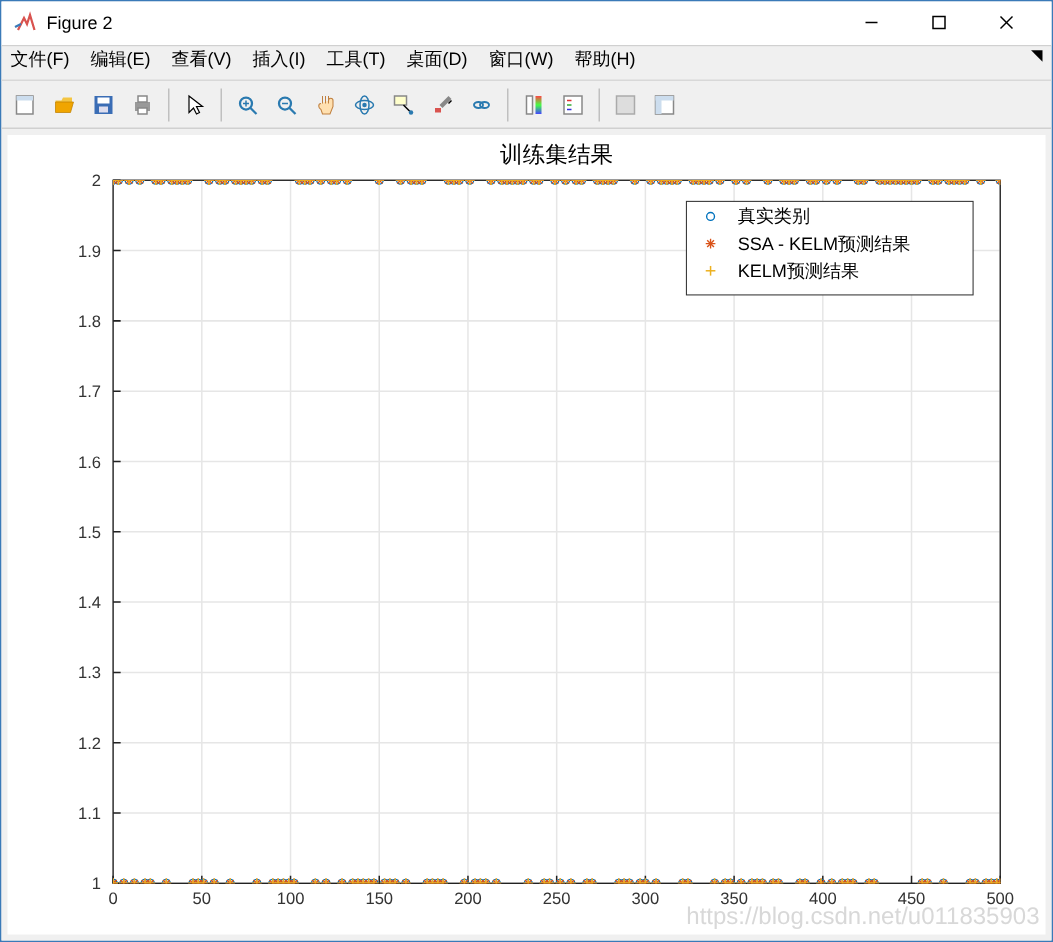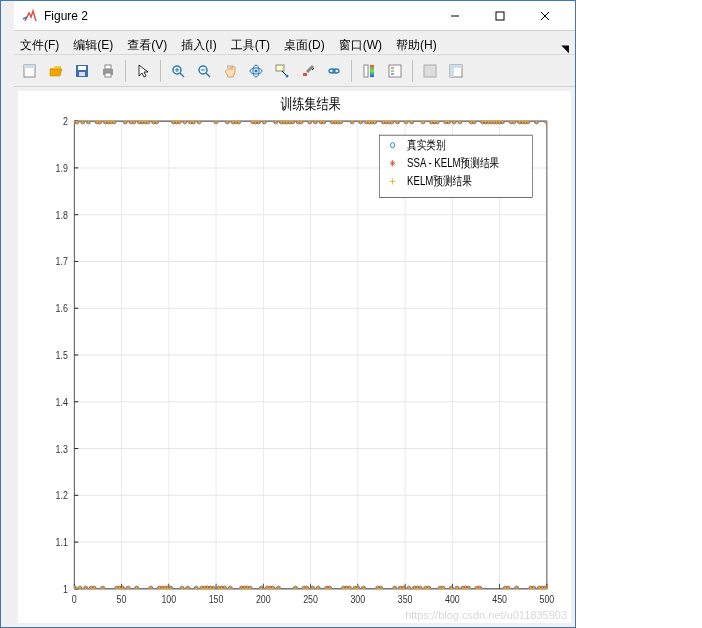--- a/index.html
+++ b/index.html
@@ -1,31 +1,31 @@
 <!DOCTYPE html>
 <html><head>
 <meta charset="utf-8">
 <style>
 * { box-sizing: border-box; }
 body { margin: 0; font-family: "Microsoft YaHei", "SimSun", sans-serif; font-size: 12px; background: #fff; }
-.window { width: 576px; height: 628px; border: 1px solid #3a7ab8; background: #f0f0f0; display: flex; flex-direction: column; position: relative; padding-left: 13px; }
+.window { width: 702px; height: 628px; border: 1px solid #3a7ab8; background: #f0f0f0; display: flex; flex-direction: column; position: relative; }
 .titlebar { height: 30px; background: #fff; display: flex; align-items: center; padding: 0 8px; border-bottom: 1px solid #d0d0d0; }
 .titlebar .logo { width: 16px; height: 16px; margin-right: 6px; }
 .titlebar .title { flex: 1; font-size: 12px; color: #000; }
 .titlebar .winbtns { display: flex; gap: 0; }
 .titlebar .winbtn { width: 45px; height: 28px; display: flex; align-items: center; justify-content: center; cursor: default; }
-.menubar { height: 24px; background: #f0f0f0; display: flex; align-items: flex-end; padding: 0 6px; gap: 14px; border-bottom: 1px solid #d8d8d8; font-size: 12px; position: relative; }
+.menubar { height: 24px; background: #f0f0f0; display: flex; align-items: flex-start; padding: 0 6px; gap: 14px; border-bottom: 1px solid #d8d8d8; font-size: 12px; position: relative; }
 .menubar .mitem { cursor: default; }
 .menubar .drop { position: absolute; right: 6px; font-size: 10px; }
 .toolbar { height: 32px; background: #f0f0f0; display: flex; align-items: center; padding: 2px 4px; gap: 2px; border-bottom: 1px solid #d0d0d0; }
 .toolbar .tbtn { width: 24px; height: 24px; border: 1px solid transparent; display: flex; align-items: center; justify-content: center; cursor: default; border-radius: 2px; }
 .toolbar .sep { width: 1px; height: 22px; background: #c0c0c0; margin: 0 3px; }
 .figarea { flex: 1; background: #f0f0f0; padding: 4px; position: relative; }
 .canvas { width: 100%; height: 100%; background: #fff; position: relative; text-align: center; }
-.watermark { position: absolute; right: 8px; bottom: 6px; color: #d8d8d8; font-size: 11px; font-family: Arial, sans-serif; }
+.watermark { position: absolute; right: 8px; bottom: 6px; color: #d8d8d8; font-size: 16px; font-family: Arial, sans-serif; }
 svg { display: block; }
 .axis text { font-family: Arial, sans-serif; font-size: 11px; fill: #333; }
 .axis line, .axis path { stroke: #222; }
 .grid line { stroke: #e6e6e6; stroke-width: 1; }
 .chart-title { font-family: "SimSun", serif; font-size: 15px; fill: #000; }
 .legend-box { fill: #fff; stroke: #333; stroke-width: 0.7; }
 .legend text { font-family: "SimSun", Arial, sans-serif; font-size: 12px; fill: #000; }
 </style>
 </head>
 <body>

